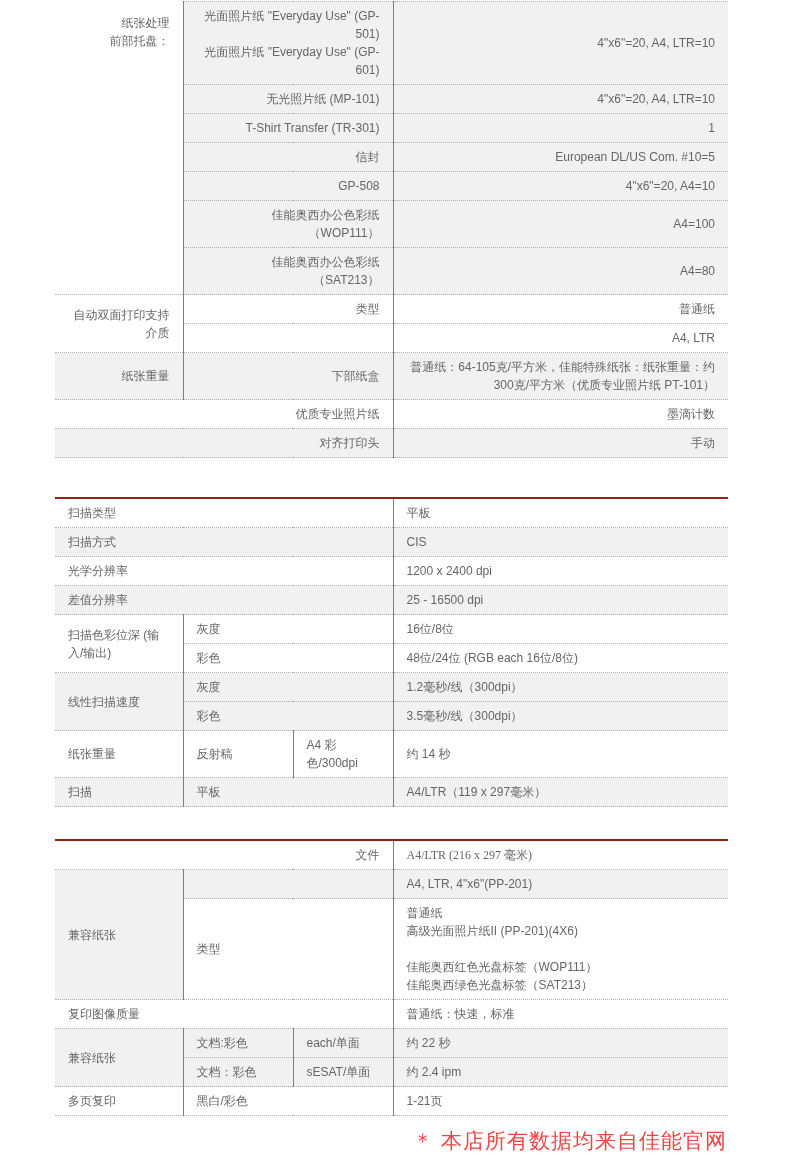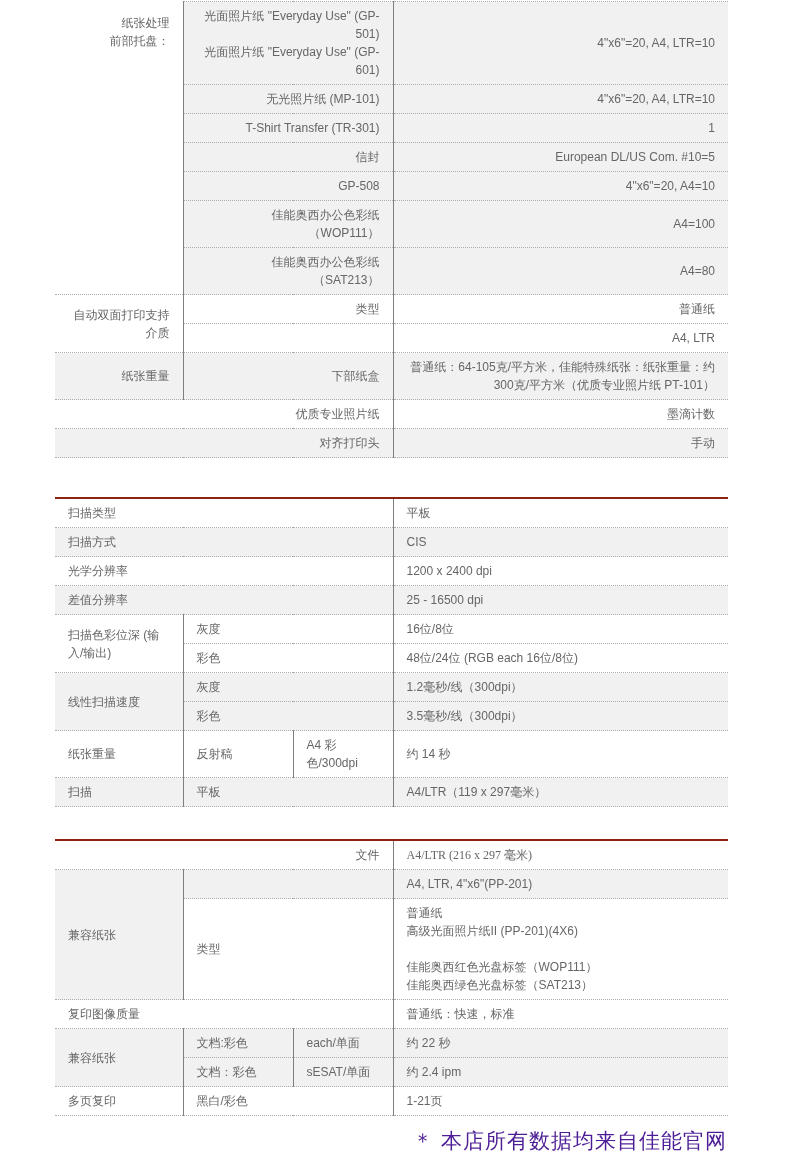--- a/index.html
+++ b/index.html
@@ -22,21 +22,21 @@
   .t2 tr:first-child td,.t3 tr:first-child td{border-top:none;font-family:Liberation Serif, serif;}
   .t1{margin-top:1px;margin-bottom:39px;text-align:right;}
   .t2{margin-bottom:32px;}
   td.no-top{border-top:none;}
   td.vl{border-left:1px solid #7f7f7f;}
   td.g{background:#f1f1f1;}
   td.top{vertical-align:top;padding-top:12px;}
   td.indent{padding-left:37px;text-align:right;}
   .footer-note{
     margin-top:11px;width:727px;text-align:right;
-    font-size:21px;color:#4c1d95;letter-spacing:1px;
+    font-size:21px;color:#ef4444;letter-spacing:1px;
   }
 </style>
 </head>
 <body>
 
 <table class="spec-table t1">
   <colgroup>
       <col style="width:128px">
       <col style="width:110px">
       <col style="width:100px">

